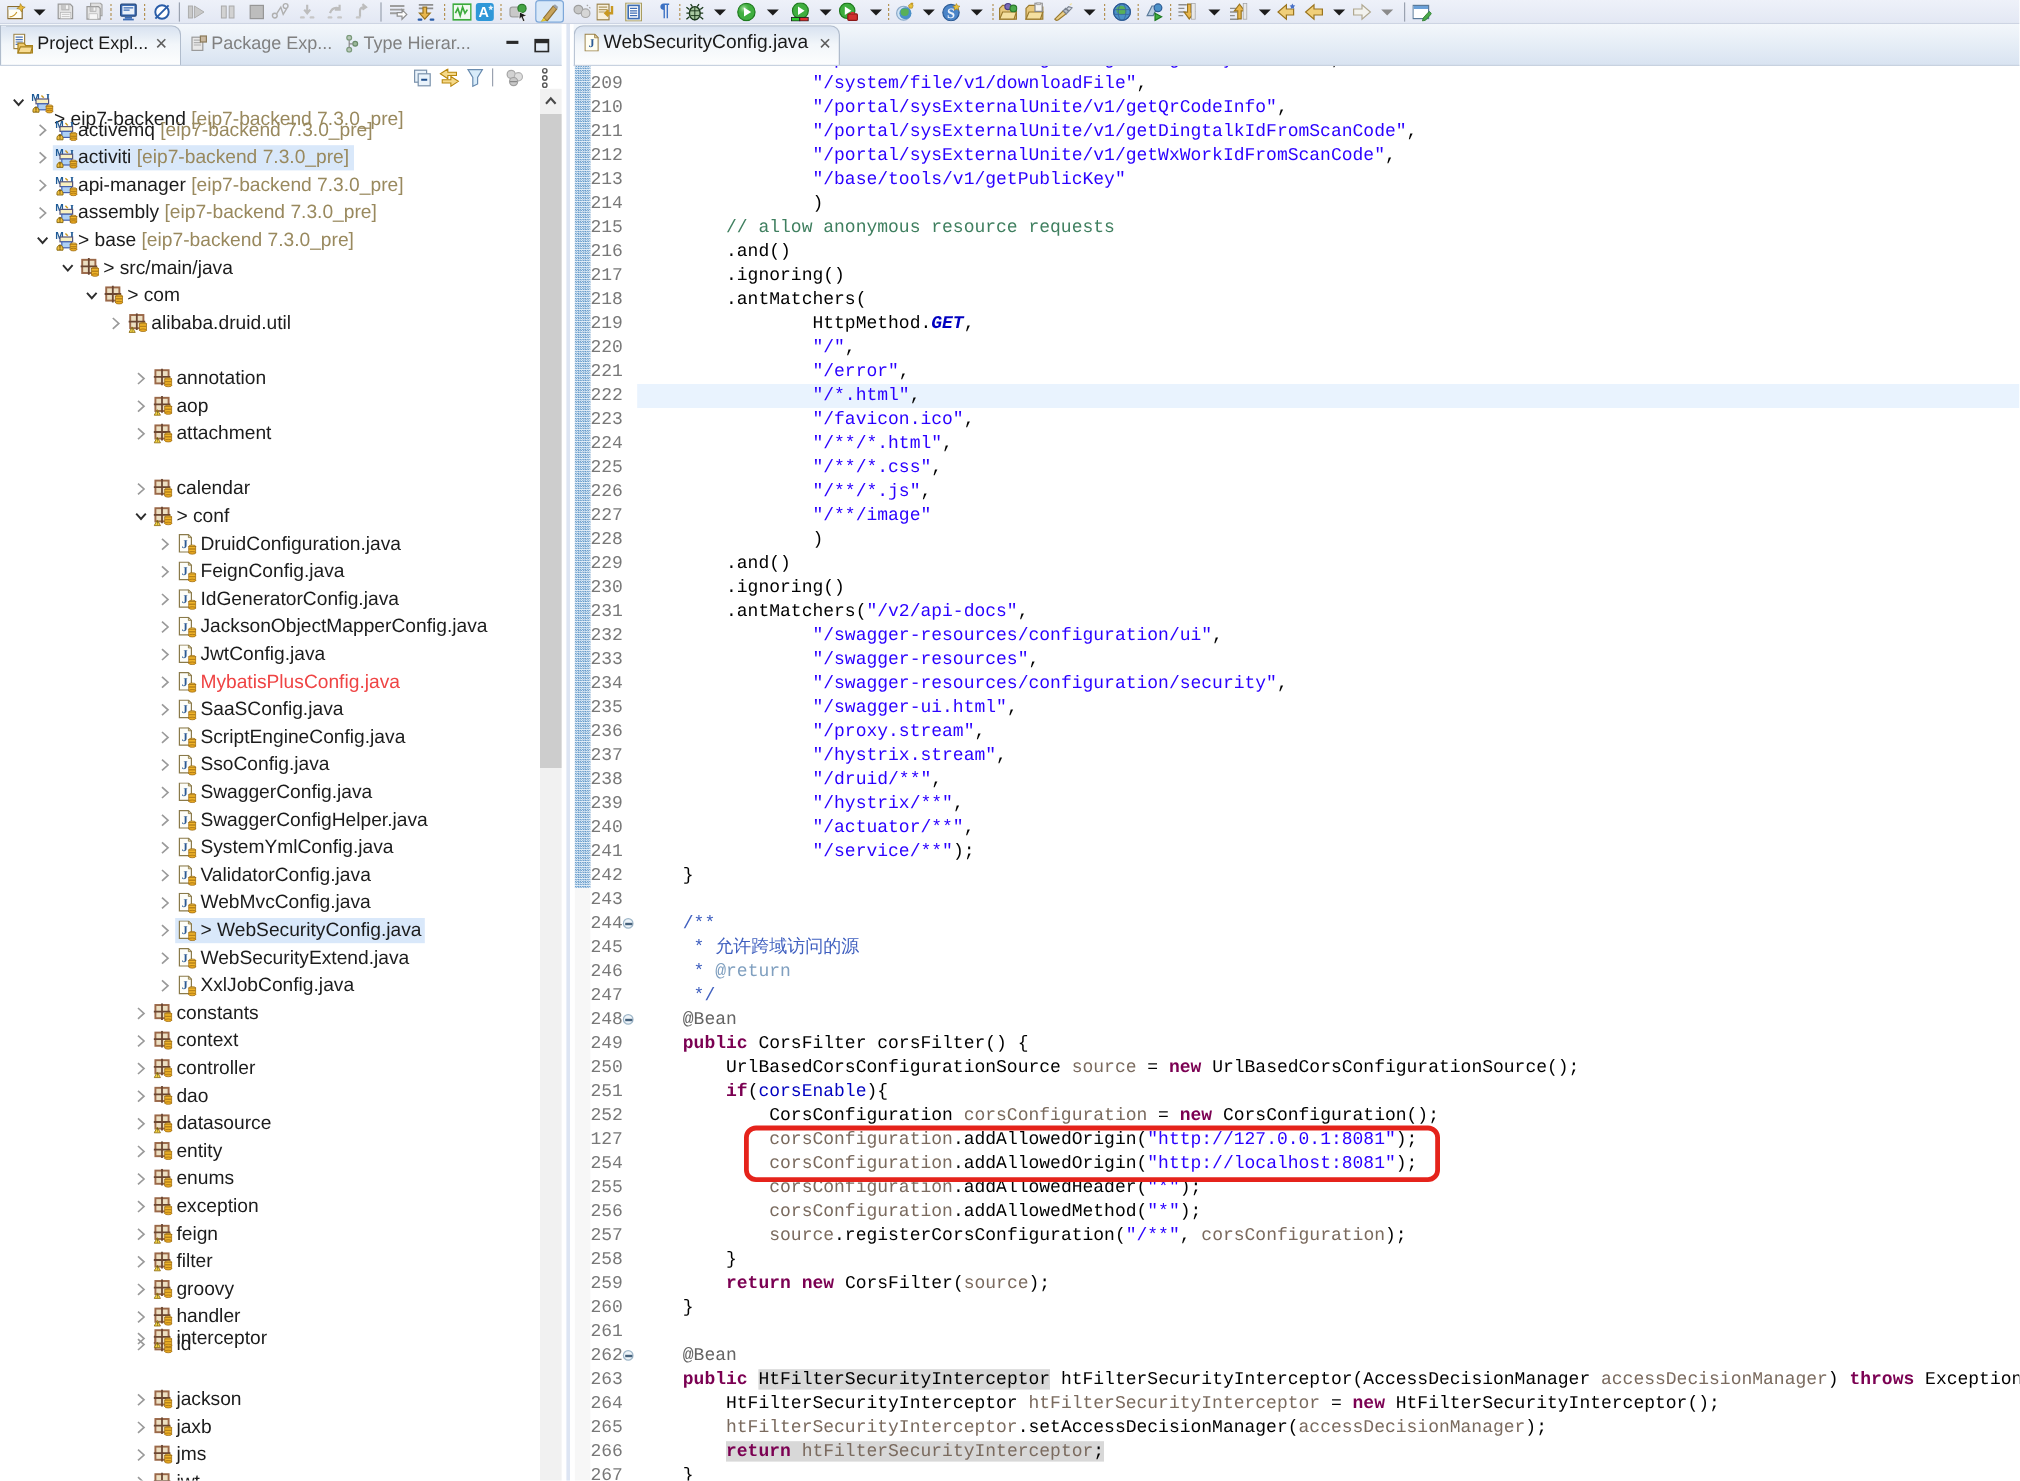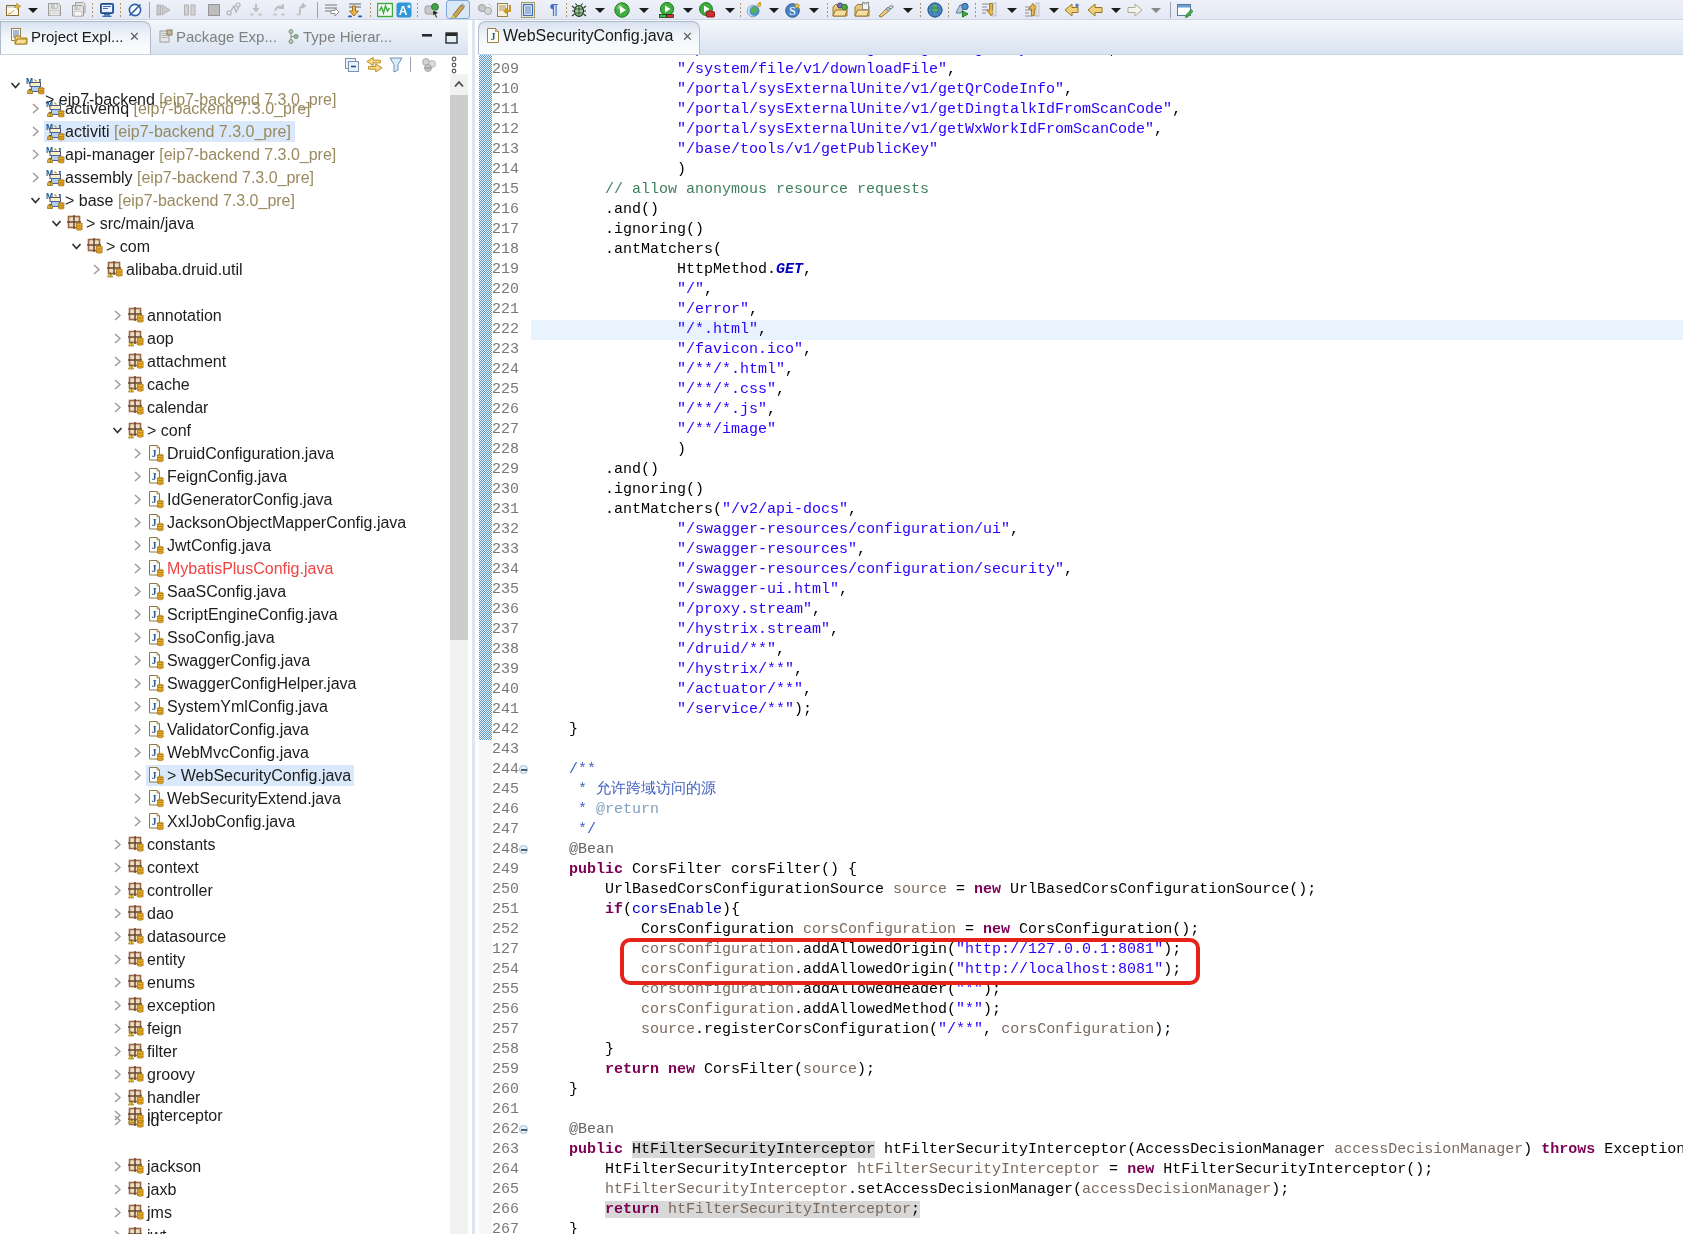--- a/index.html
+++ b/index.html
@@ -516,36 +516,20 @@
 <rect x="1.5" y="1.5" width="11" height="11" fill="#ecdfc2" stroke="#9a6848" stroke-width="1.6"></rect>
 <path d="M7 0 V14 M0 7 H14" stroke="#6a4632" stroke-width="1.5"></path>
 <ellipse cx="12.2" cy="8.8" rx="2.9" ry="1.1" fill="#f5c84c" stroke="#9a6a14" stroke-width="0.6"></ellipse>
           <rect x="9.3" y="8.8" width="5.8" height="5.4" fill="#f0b429" stroke="#9a6a14" stroke-width="0.6"></rect>
           <path d="M9.3 11 h5.8" stroke="#b8831a" stroke-width="1.2"></path>
           <ellipse cx="12.2" cy="14.2" rx="2.9" ry="1.1" fill="#e8a820" stroke="#9a6a14" stroke-width="0.6"></ellipse>
 <path d="M0.5 16 l2.6-4.6 2.6 4.6z" fill="#f5d443" stroke="#8a6a10" stroke-width="0.7"></path>
           <text x="3.1" y="15.6" font-family="Liberation Sans" font-size="5" text-anchor="middle" fill="#1a1a1a">!</text>
         </svg></span>
 <div class="a" style="left:147px;top:3px;font-size:16px;white-space:nowrap"><span style="color:#1c1c1c">attachment</span></div>
-</div>
-<div class="a" style="left:0;top:299px;width:450px;height:23px">
-<svg class="a" style="left:113px;top:5px" width="9" height="13" viewBox="0 0 9 13">
-        <path d="M2 2 L7 6.5 2 11" stroke="#9a9a9a" stroke-width="1.4" fill="none"></path>
-      </svg>
-<span class="a" style="left:128px;top:3px"><svg width="18" height="18" viewBox="0 0 18 18">
-<rect x="1.5" y="1.5" width="11" height="11" fill="#ecdfc2" stroke="#9a6848" stroke-width="1.6"></rect>
-<path d="M7 0 V14 M0 7 H14" stroke="#6a4632" stroke-width="1.5"></path>
-<ellipse cx="12.2" cy="8.8" rx="2.9" ry="1.1" fill="#f5c84c" stroke="#9a6a14" stroke-width="0.6"></ellipse>
-          <rect x="9.3" y="8.8" width="5.8" height="5.4" fill="#f0b429" stroke="#9a6a14" stroke-width="0.6"></rect>
-          <path d="M9.3 11 h5.8" stroke="#b8831a" stroke-width="1.2"></path>
-          <ellipse cx="12.2" cy="14.2" rx="2.9" ry="1.1" fill="#e8a820" stroke="#9a6a14" stroke-width="0.6"></ellipse>
-<path d="M0.5 16 l2.6-4.6 2.6 4.6z" fill="#f5d443" stroke="#8a6a10" stroke-width="0.7"></path>
-          <text x="3.1" y="15.6" font-family="Liberation Sans" font-size="5" text-anchor="middle" fill="#1a1a1a">!</text>
-        </svg></span>
-<div class="a" style="left:147px;top:3px;font-size:16px;white-space:nowrap"><span style="color:#1c1c1c">cache</span></div>
 </div>
 <div class="a" style="left:0;top:322px;width:450px;height:23px">
 <svg class="a" style="left:113px;top:5px" width="9" height="13" viewBox="0 0 9 13">
         <path d="M2 2 L7 6.5 2 11" stroke="#9a9a9a" stroke-width="1.4" fill="none"></path>
       </svg>
 <span class="a" style="left:128px;top:3px"><svg width="18" height="18" viewBox="0 0 18 18">
 <rect x="1.5" y="1.5" width="11" height="11" fill="#ecdfc2" stroke="#9a6848" stroke-width="1.6"></rect>
 <path d="M7 0 V14 M0 7 H14" stroke="#6a4632" stroke-width="1.5"></path>
 <ellipse cx="12.2" cy="8.8" rx="2.9" ry="1.1" fill="#f5c84c" stroke="#9a6a14" stroke-width="0.6"></ellipse>
           <rect x="9.3" y="8.8" width="5.8" height="5.4" fill="#f0b429" stroke="#9a6a14" stroke-width="0.6"></rect>

